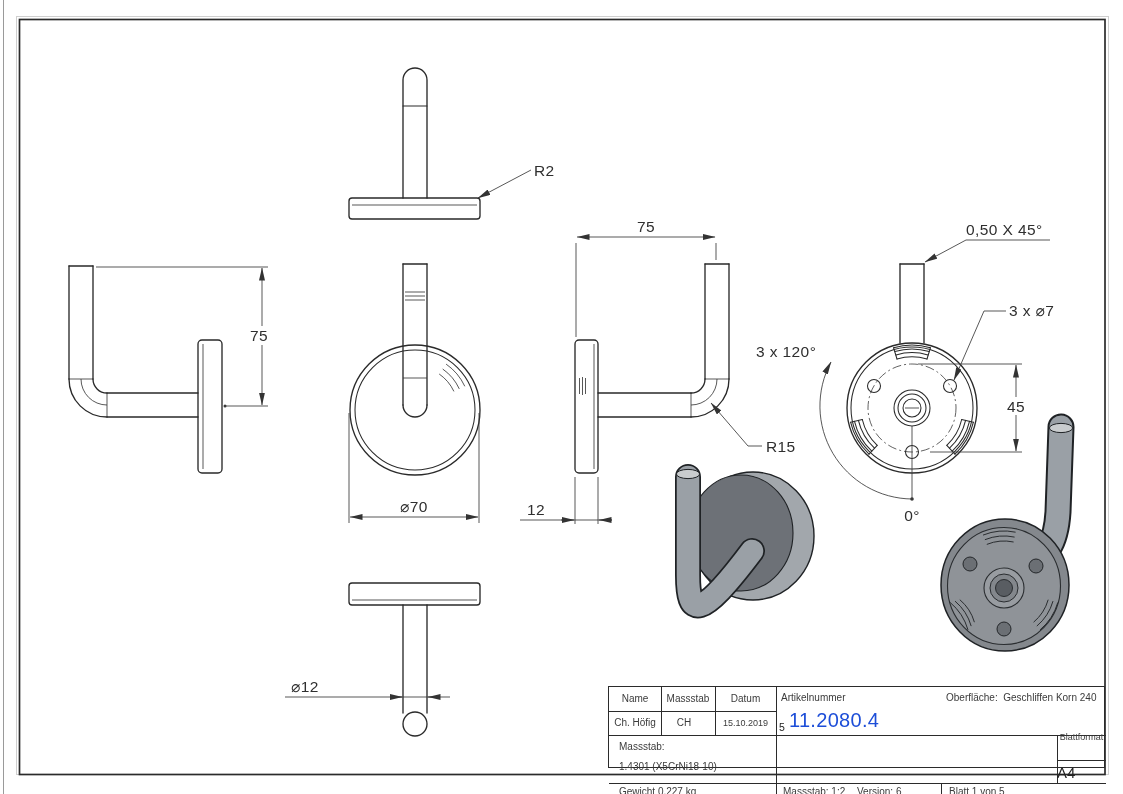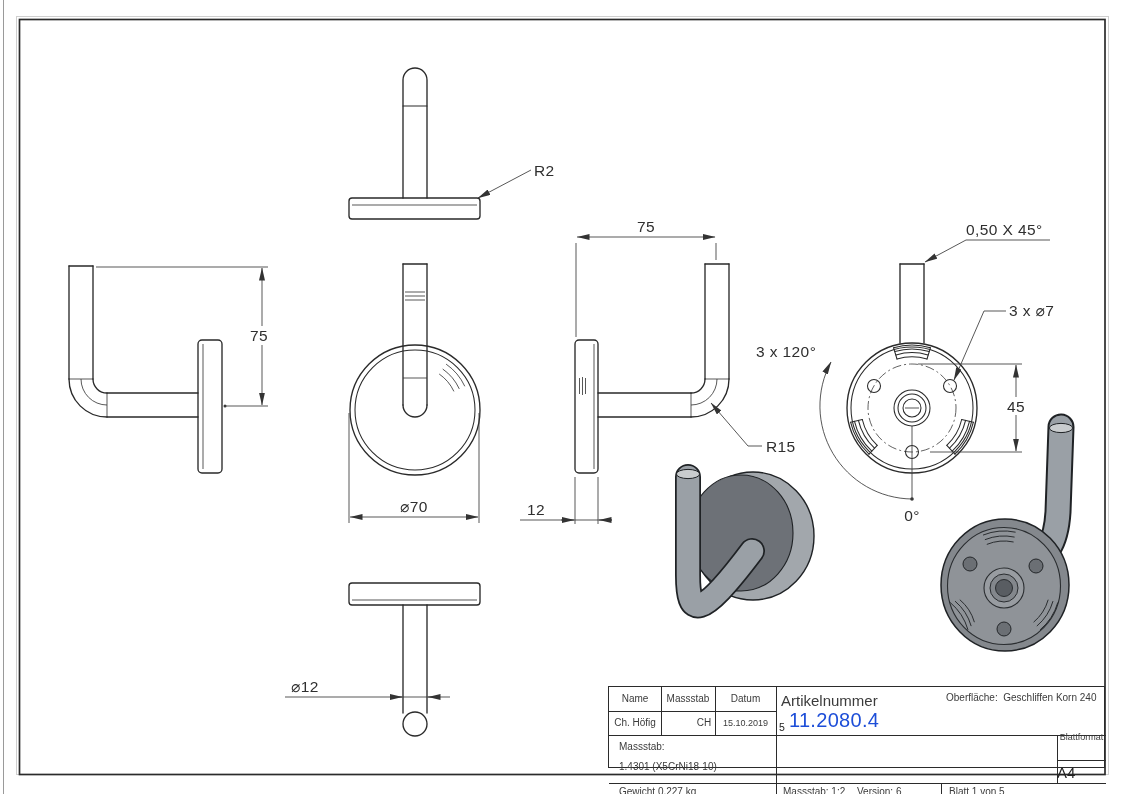--- a/index.html
+++ b/index.html
@@ -245,24 +245,24 @@
   <div class="ln" style="left:0;top:48px;width:497px;height:1px"></div>
   <div class="ln" style="left:0;top:96px;width:497px;height:1px"></div>
   <div class="ln" style="left:448px;top:48px;width:1px;height:48px"></div>
   <div class="ln" style="left:448px;top:73px;width:49px;height:1px"></div>
   <div class="ln" style="left:332px;top:96px;width:1px;height:17px"></div>
 
   <div class="txt ctr" style="left:0;top:6px;width:52px">Name</div>
   <div class="txt ctr" style="left:52px;top:6px;width:54px">Massstab</div>
   <div class="txt ctr" style="left:106px;top:6px;width:61px">Datum</div>
   <div class="txt ctr" style="left:0;top:30px;width:52px">Ch. Höfig</div>
-  <div class="txt ctr" style="left:68px;top:30px;width:54px">CH</div>
+  <div class="txt ctr" style="left:48px;top:30px;width:54px">CH</div>
   <div class="txt ctr" style="left:106px;top:31px;width:61px;font-size:9px">15.10.2019</div>
 
-  <div class="txt" style="left:172px;top:5px;font-size:15px">Artikelnummer</div>
+  <div class="txt" style="left:172px;top:5px;font-size:10px">Artikelnummer</div>
   <div class="txt" style="left:337px;top:5px">
     <span>Oberfläche:</span>&nbsp;
     <span>Geschliffen Korn 240</span>
   </div>
   <div class="artpre" style="left:170px;top:34px">5</div>
   <div class="artnum" style="left:180px;top:22px">11.2080.4</div>
 
   <div class="txt" style="left:10px;top:54px">Massstab:</div>
   <div class="txt" style="left:10px;top:74px">1.4301 (X5CrNi18-10)</div>
 

